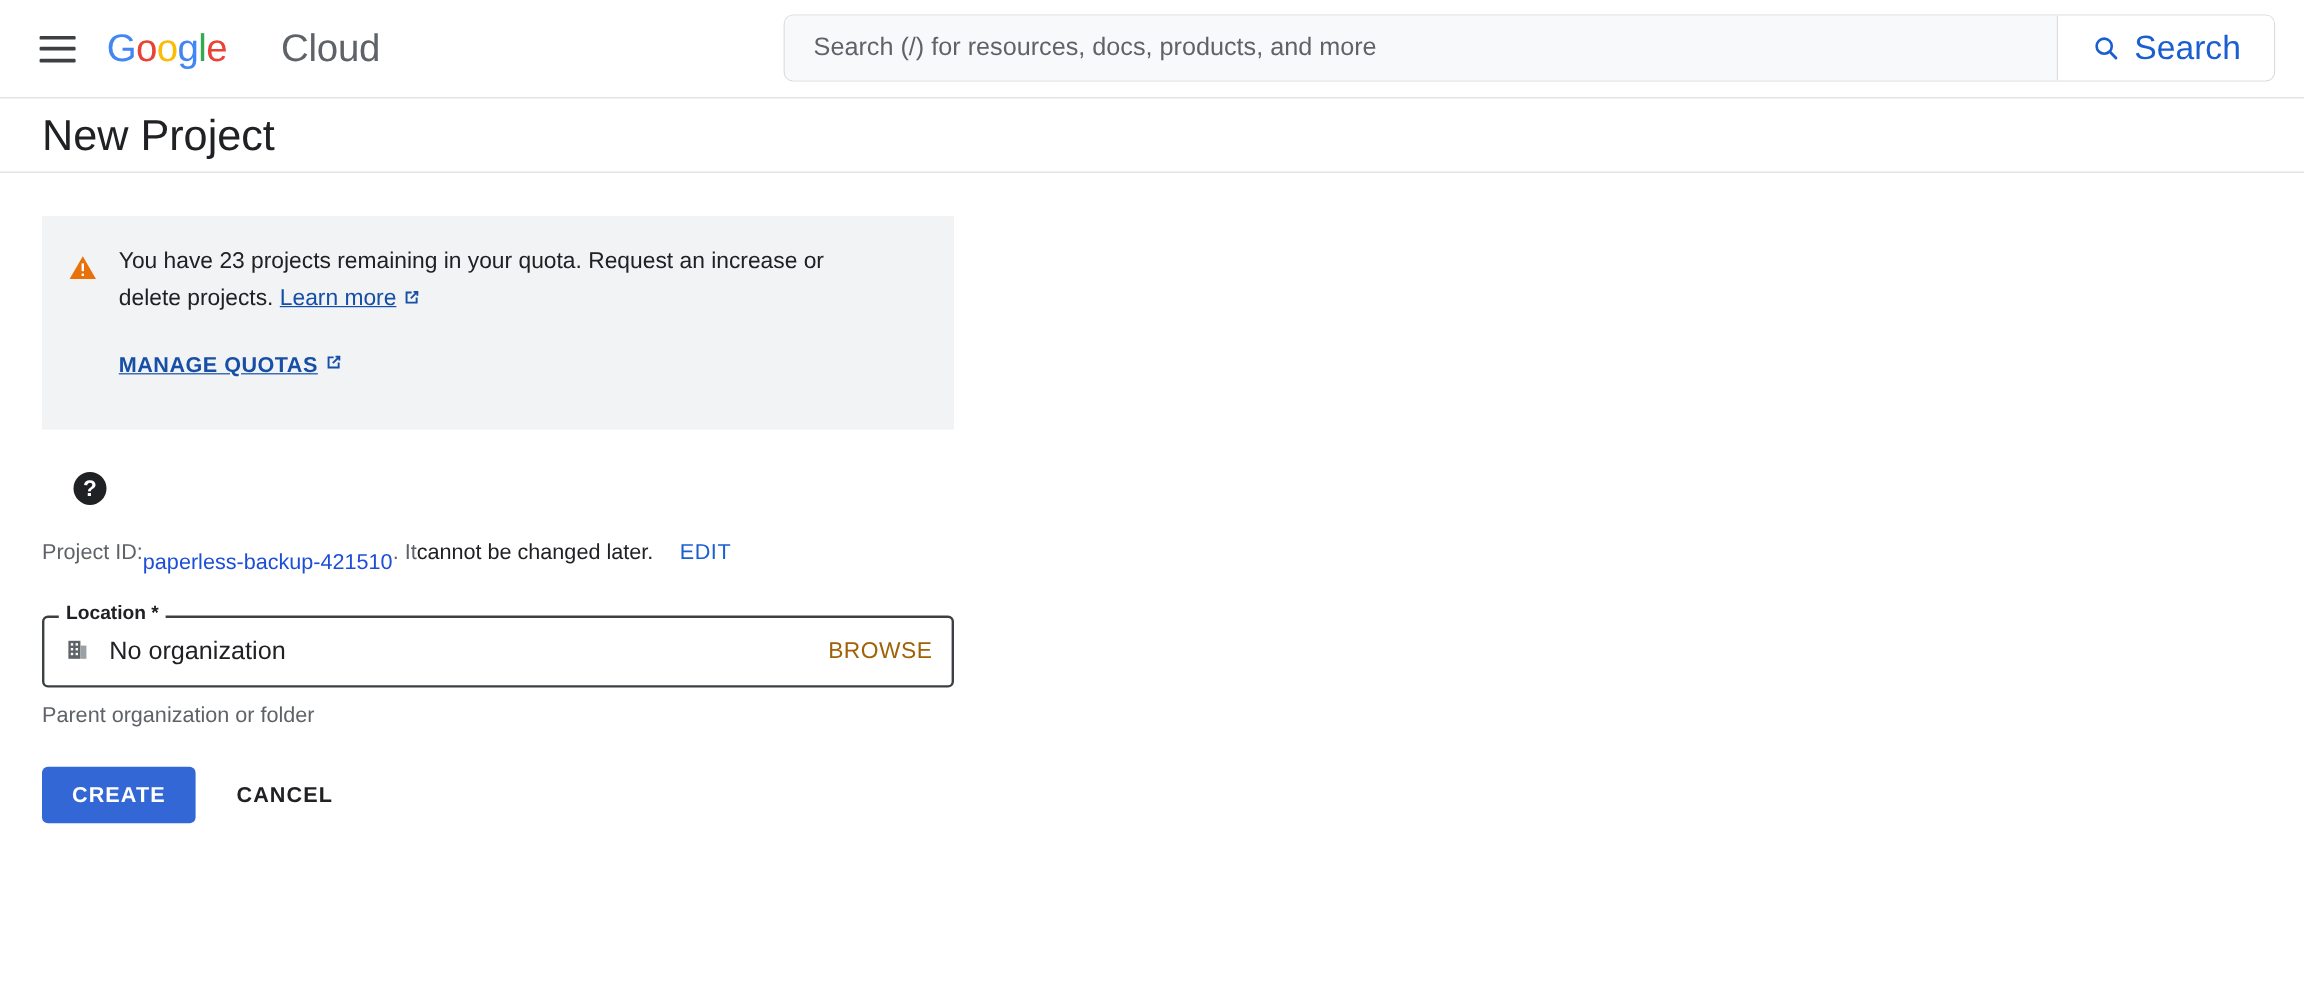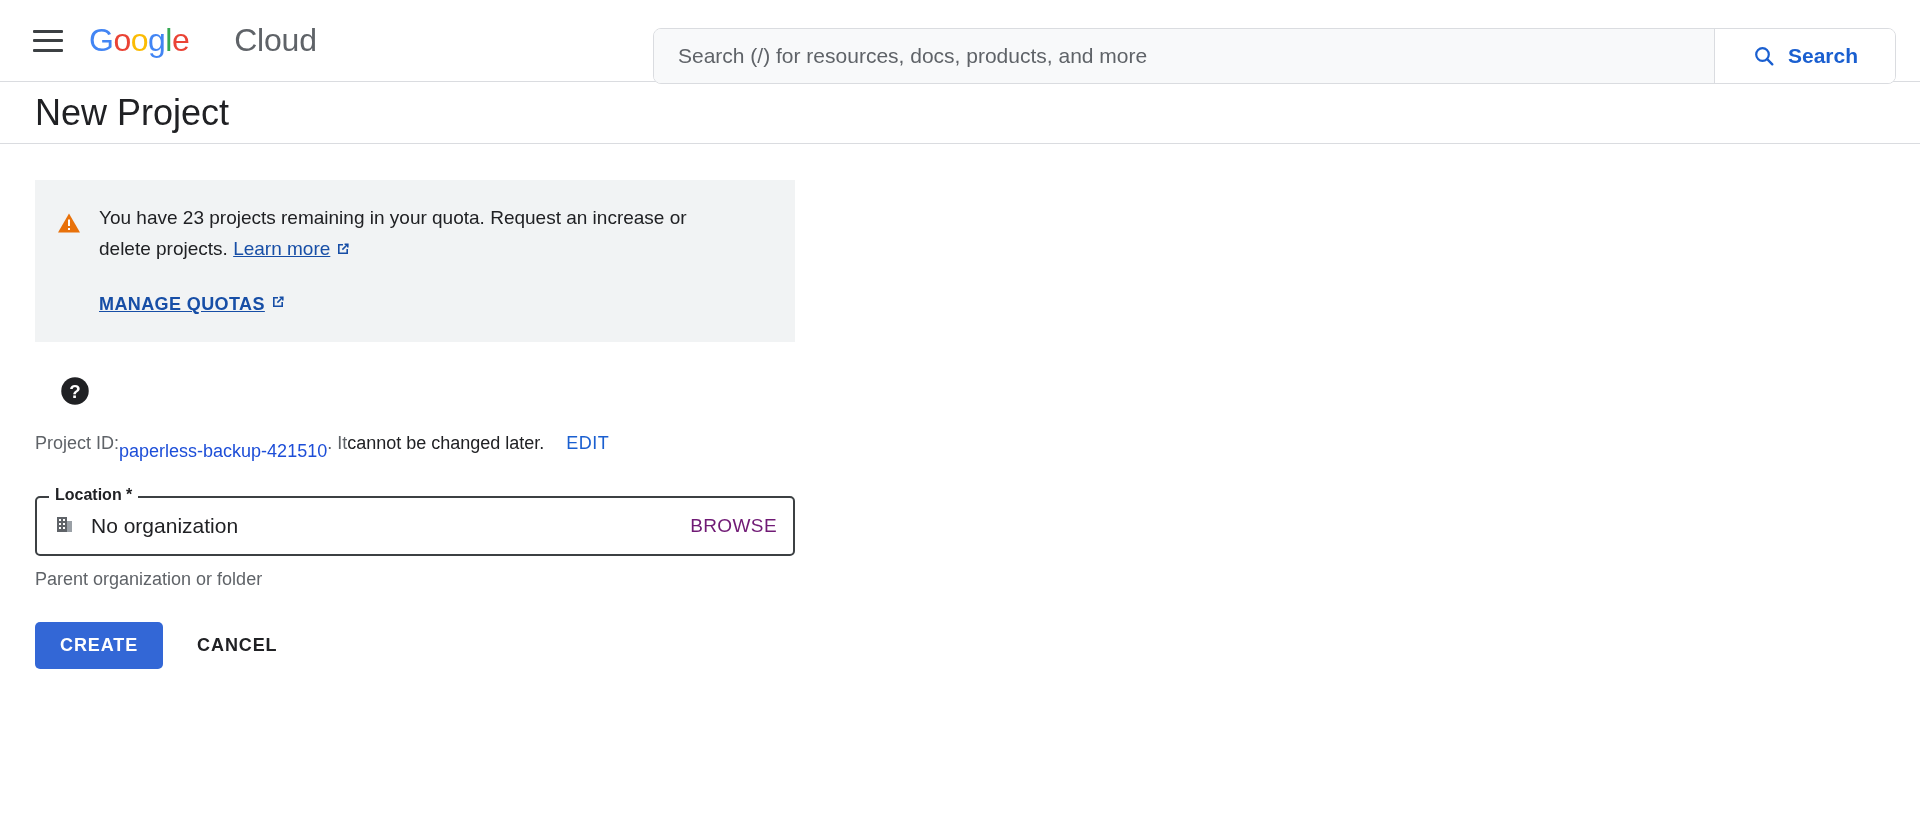--- a/index.html
+++ b/index.html
@@ -39,21 +39,21 @@
   }
   .g-logo { font-size: 32px; font-weight: 400; letter-spacing: -0.5px; }
   .g-logo .b { color: #4285f4; }
   .g-logo .r { color: #ea4335; }
   .g-logo .y { color: #fbbc05; }
   .g-logo .g { color: #34a853; }
   .brand-word { color: #5f6368; margin-left: 11px; font-size: 32px; }
 
   .search-wrap {
     position: absolute;
-    left: 653px; top: 28px;
+    left: 653px; top: 12px;
     width: 1243px; height: 56px;
     display: flex;
     border: 1px solid #dadce0;
     border-radius: 8px;
     background: #ffffff;
     overflow: hidden;
   }
   .search-input-area {
     flex: 1;
     background: #f8f9fa;
@@ -69,21 +69,21 @@
   .search-input-area input::placeholder { color: #5f6368; }
   .search-btn {
     width: 181px;
     background: #ffffff;
     border-left: 1px solid #dadce0;
     display: flex; align-items: center; justify-content: center;
     gap: 12px;
     cursor: pointer;
   }
   .search-btn .label {
-    color: #1a5fd0; font-size: 21px; font-weight: 700;
+    color: #1a5fd0; font-size: 28px; font-weight: 400;
   }
   .search-icon svg { display: block; }
 
   
   .titlebar {
     height: 62px;
     display: flex; align-items: center;
     border-bottom: 1px solid #dadce0;
     background: #ffffff;
   }
@@ -91,21 +91,21 @@
     margin-left: 35px;
     font-size: 36px; font-weight: 400; color: #202124;
   }
 
   
   .content { padding: 36px 0 0 35px; }
 
   .banner {
     width: 760px;
     background: #f1f3f4;
-    padding: 22px 24px 22px 22px;
+    padding: 22px 24px 38px 22px;
     display: flex;
     align-items: flex-start;
     gap: 18px;
   }
   .warn-icon { flex: 0 0 auto; margin-top: 10px; }
   .banner-body { font-size: 19px; line-height: 31px; color: #202124; }
   .banner-text { max-width: 620px; }
   .link-blue {
     color: #174ea6; text-decoration: underline; cursor: pointer;
   }
@@ -162,21 +162,21 @@
   .hint-normal { color: #5f6368; }
   .hint-mid { color: #202124; }
   .edit-link {
     margin-left: 22px;
     color: #1a5fd0; font-size: 18px; font-weight: 500;
     letter-spacing: 0.5px; cursor: pointer;
   }
 
   .loc-icon { margin-right: 14px; flex: 0 0 auto; }
   .browse-link {
-    color: #701a75; font-size: 19px; font-weight: 500;
+    color: #a16207; font-size: 19px; font-weight: 500;
     letter-spacing: 0.4px; cursor: pointer;
     margin-left: auto;
   }
   .helper-text {
     margin-top: 13px;
     font-size: 18px; color: #5f6368;
   }
 
   
   .actions {

